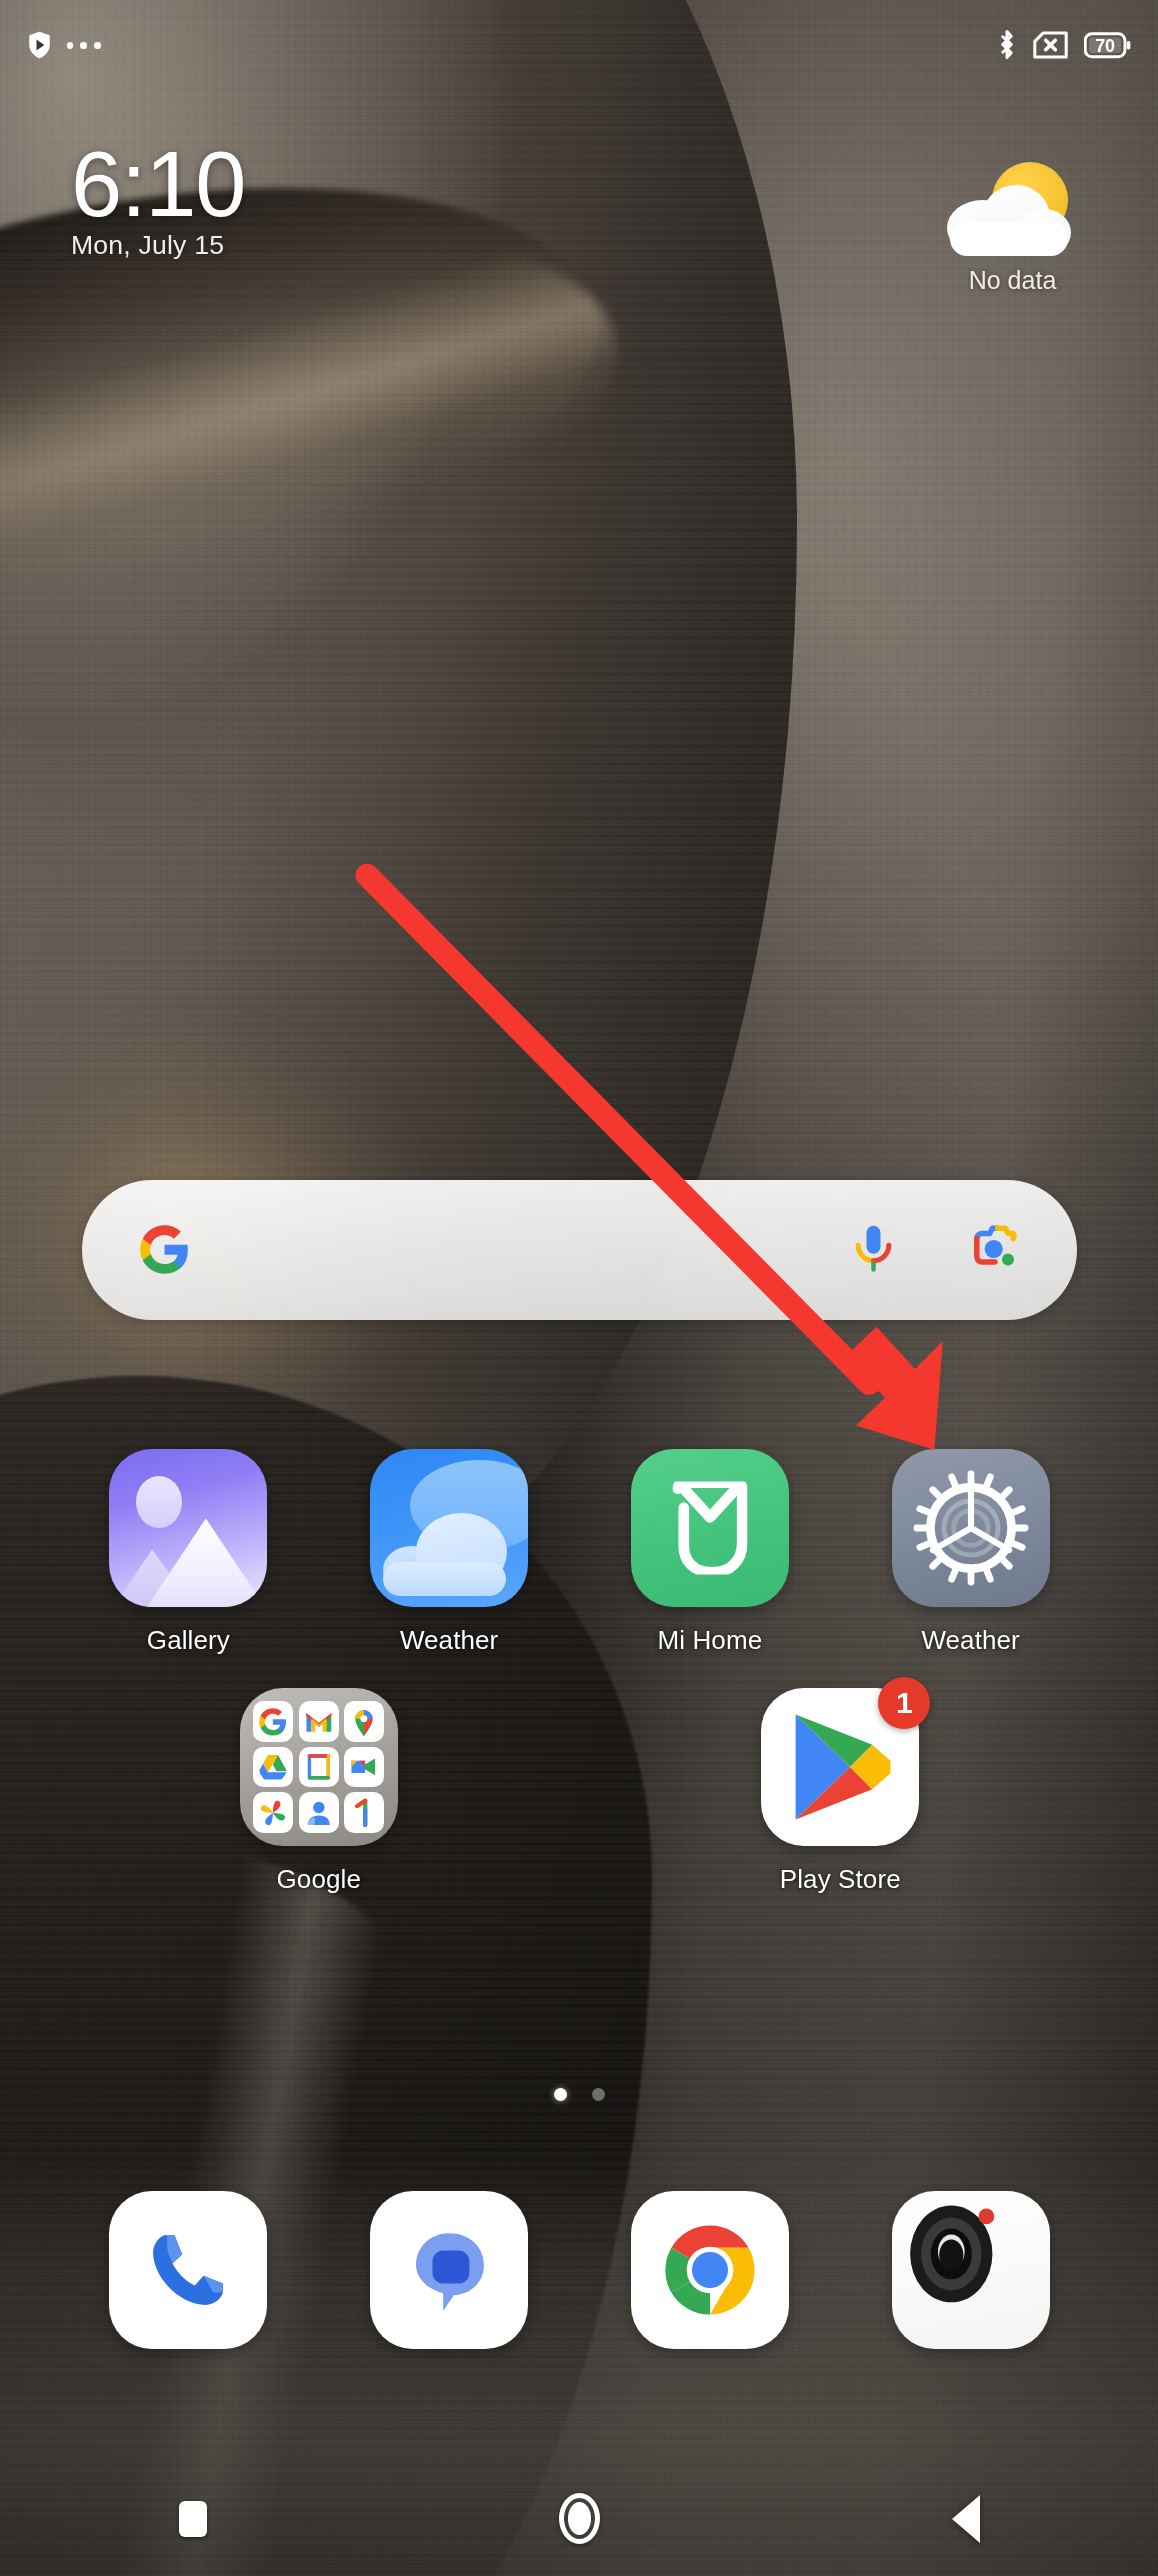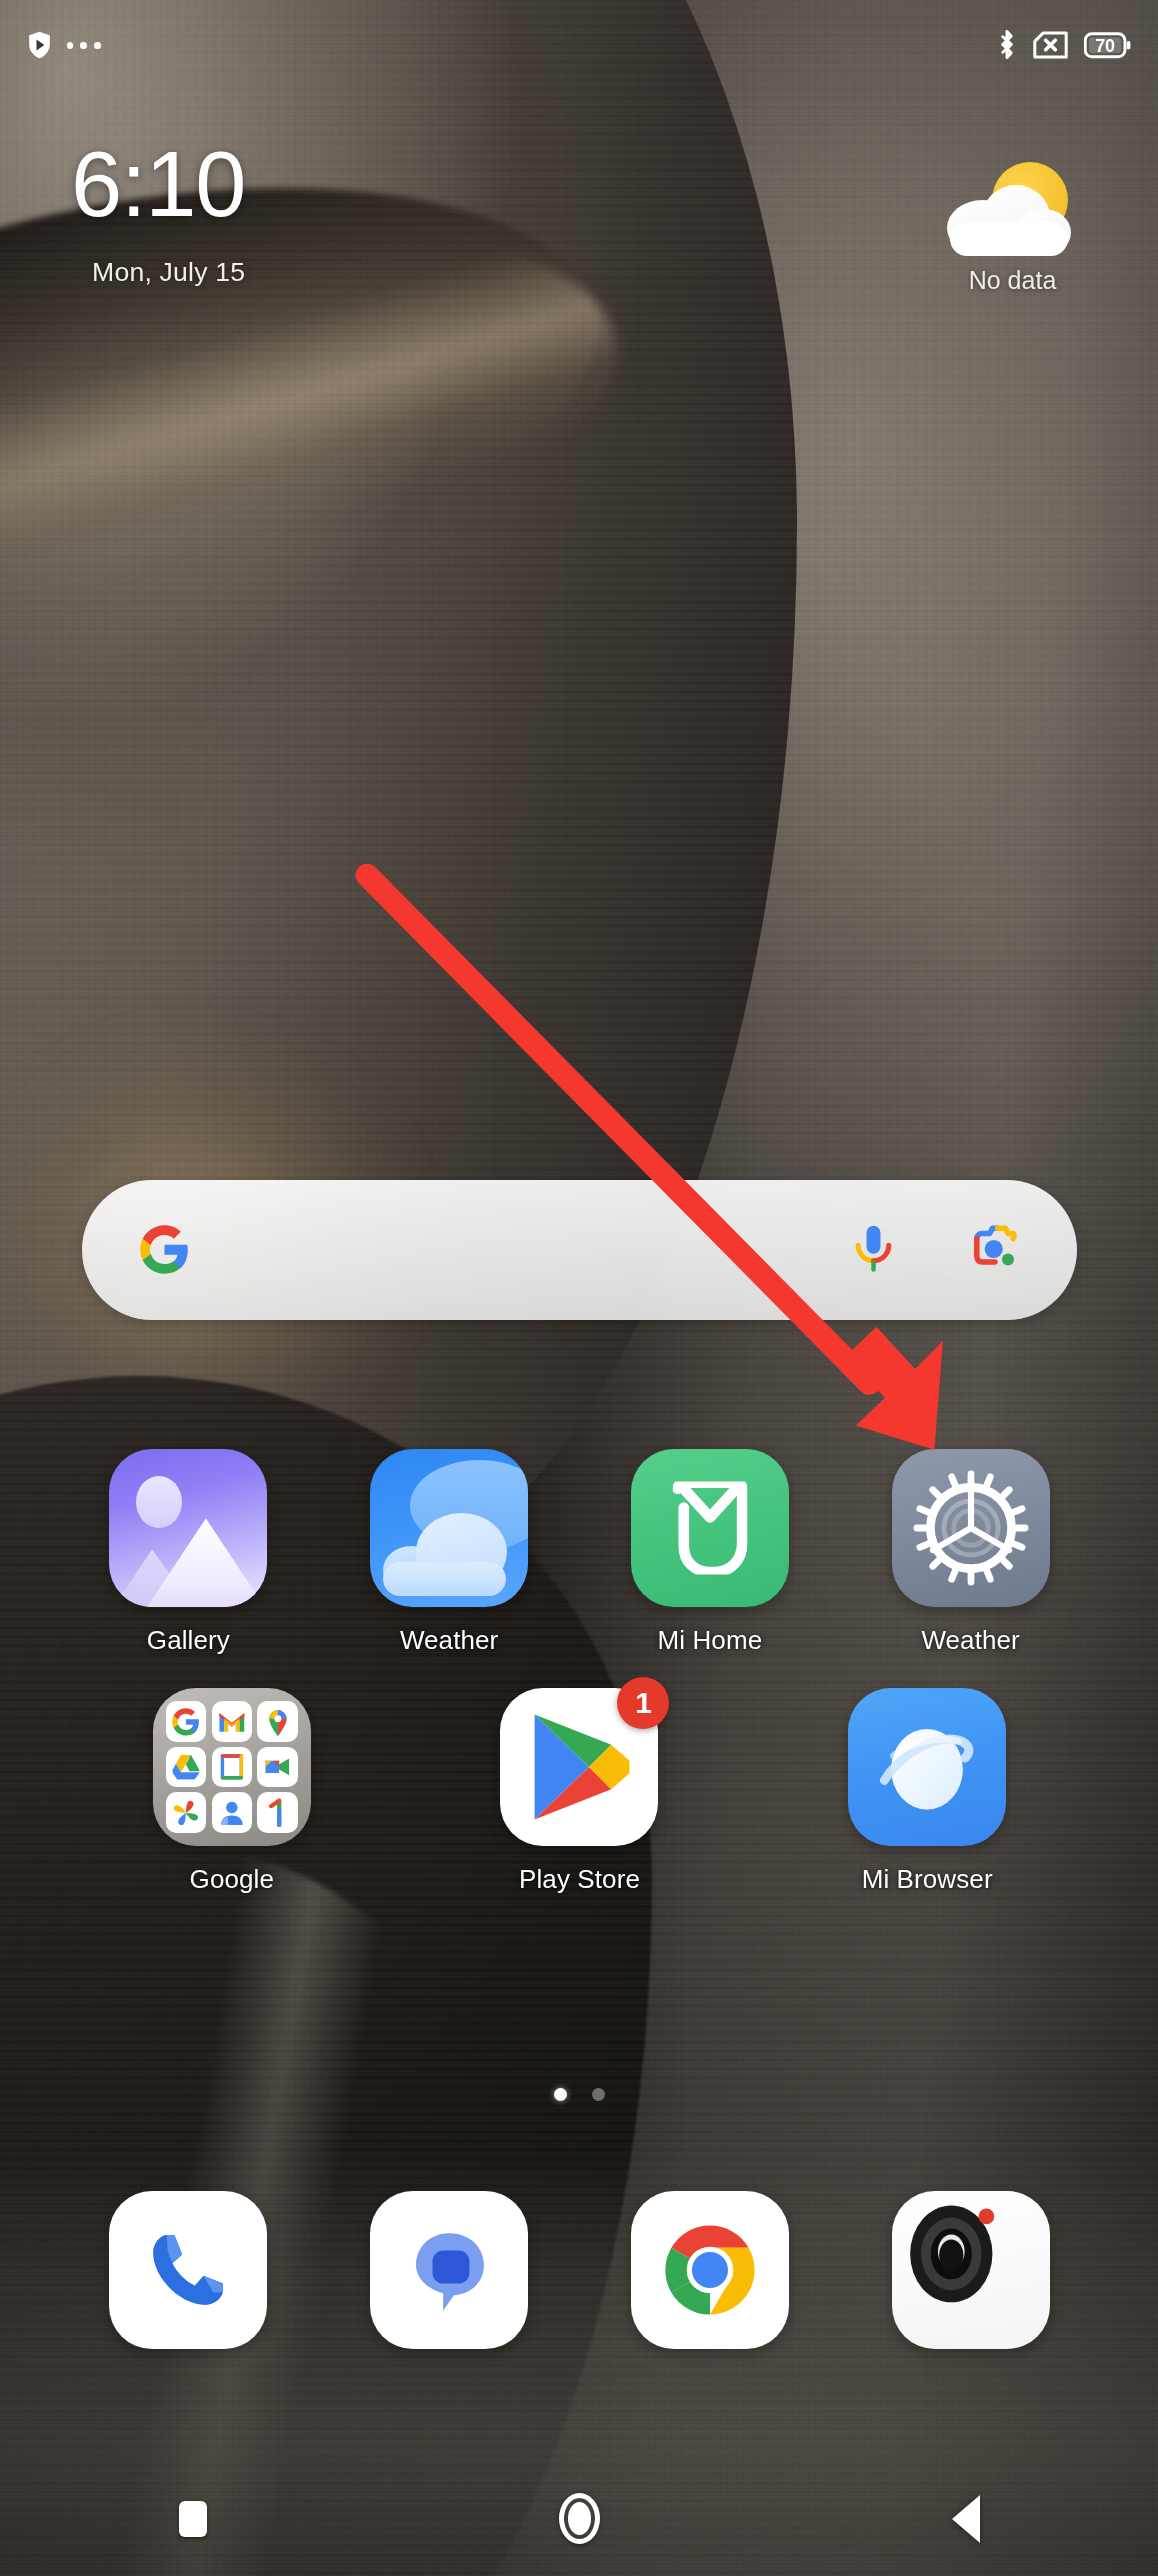--- a/index.html
+++ b/index.html
@@ -129,25 +129,24 @@
   }
 
   
   #clockwidget { position:absolute; left:71px; top:142px; z-index:15; }
   #clock-time {
     font-size:92px; font-weight:300; color:#ffffff;
     line-height:.92; letter-spacing:-1.2px;
     text-shadow:0 1.8px 8.4px rgba(0,0,0,.42);
   }
   #clock-date {
-    margin-top:30px;
+    margin-top:3px;
     font-size:26.6px; font-weight:400; color:#f2efeb;
     letter-spacing:0.2px;
     text-shadow:0 1.2px 6px rgba(0,0,0,.45);
-    text-align:right;
   }
 
   
   #weatherwidget {
     position:absolute; right:71px; top:158px; z-index:15;
     display:flex; flex-direction:column; align-items:center; gap:4.8px;
   }
   .w-icon { position:relative; width:151px; height:103px; }
   .w-sun {
     position:absolute; right:20.5px; top:3.6px;
@@ -632,39 +631,20 @@
               <path fill="#34A853" d="M3 2 L30 28 L41 17 Z"></path>
               <path fill="#EA4335" d="M3 54 L30 28 L41 39 Z"></path>
               <path fill="#FBBC05" d="M41 17 L30 28 L41 39 L49 32 A5 5 0 0 0 49 24 Z"></path>
             </svg>
           </div>
           <div class="badge">1</div>
         </div>
         <div class="app-label">Play Store</div>
       </div>
 
-      <div class="app-cell">
-        <div class="app-tile">
-          <div class="inner ic-browser">
-            <svg class="planet" viewBox="0 0 100 100">
-              <defs>
-                <linearGradient id="plg" x1="0" y1="0" x2="1" y2="1">
-                  <stop offset="0" stop-color="#ffffff"></stop>
-                  <stop offset="1" stop-color="#dbeeff"></stop>
-                </linearGradient>
-              </defs>
-              <ellipse cx="50" cy="52" rx="32" ry="36" fill="url(#plg)"></ellipse>
-              <path d="M12 62 C22 44 54 20 78 26 C88 29 90 36 84 42" fill="none" stroke="#cfe6fb" stroke-width="8" stroke-linecap="round" opacity=".92"></path>
-              <ellipse cx="50" cy="52" rx="32" ry="36" fill="none"></ellipse>
-              <path d="M20 40 C34 28 62 22 78 27" fill="none" stroke="#ffffff" stroke-width="6" stroke-linecap="round" opacity=".55"></path>
-            </svg>
-          </div>
-        </div>
-        <div class="app-label">Mi Browser</div>
-      </div>
 
     </div>
   </div>
 
   <div id="pagedots">
     <i class="on"></i>
     <i class="off"></i>
   </div>
 
   <div id="dock">

